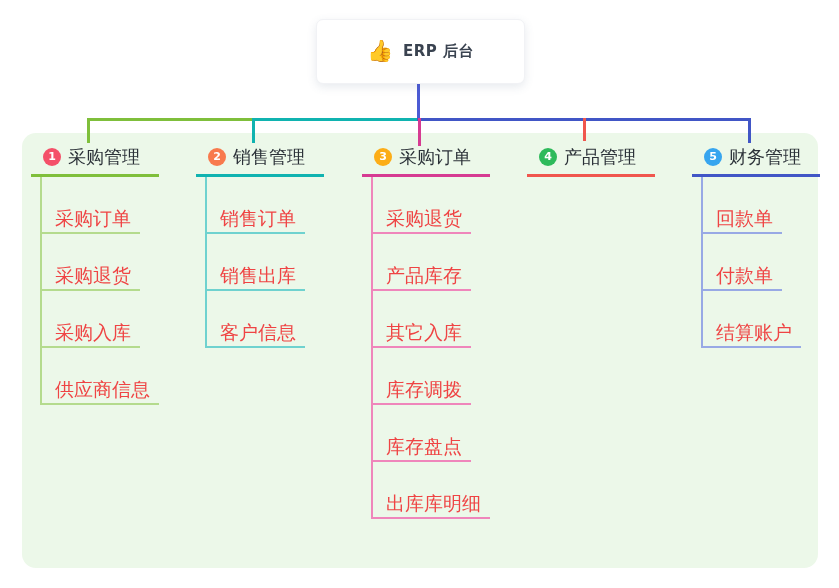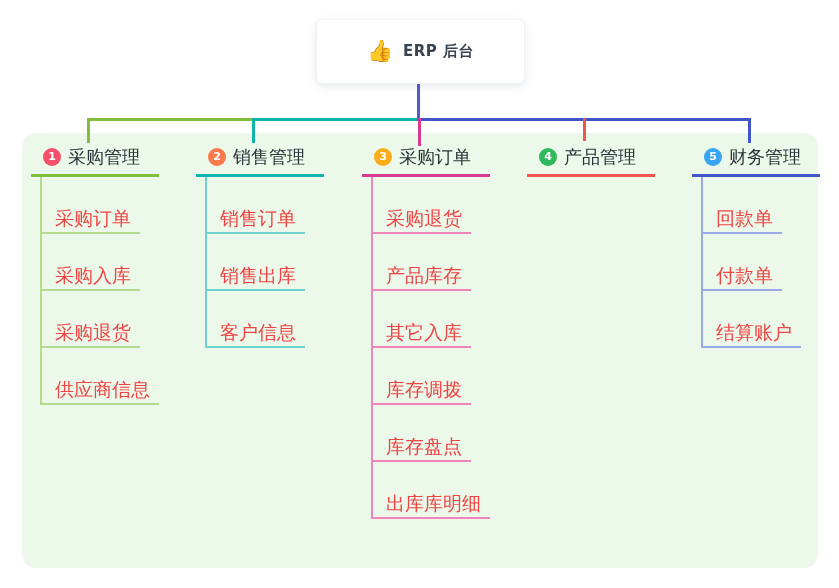--- a/index.html
+++ b/index.html
@@ -81,22 +81,22 @@
     <span class="root-label">ERP 后台</span>
   </div>
 
   <div class="branch b1" style="left: 31px; --main: #7fbf3b; --light: #b4db8d; --badge: #f45069;">
     <div class="branch-header">
       <span class="badge">1</span>
       <span class="branch-label">采购管理</span>
     </div>
     <div class="children">
       <div class="child"><span class="child-label">采购订单</span></div>
+      <div class="child"><span class="child-label">采购退货</span></div>
       <div class="child"><span class="child-label">采购入库</span></div>
-      <div class="child"><span class="child-label">采购退货</span></div>
       <div class="child"><span class="child-label">供应商信息</span></div>
     </div>
   </div>
 
   <div class="branch b2" style="left: 196px; --main: #10b3b0; --light: #6fd2cf; --badge: #f87a4d;">
     <div class="branch-header">
       <span class="badge">2</span>
       <span class="branch-label">销售管理</span>
     </div>
     <div class="children">

